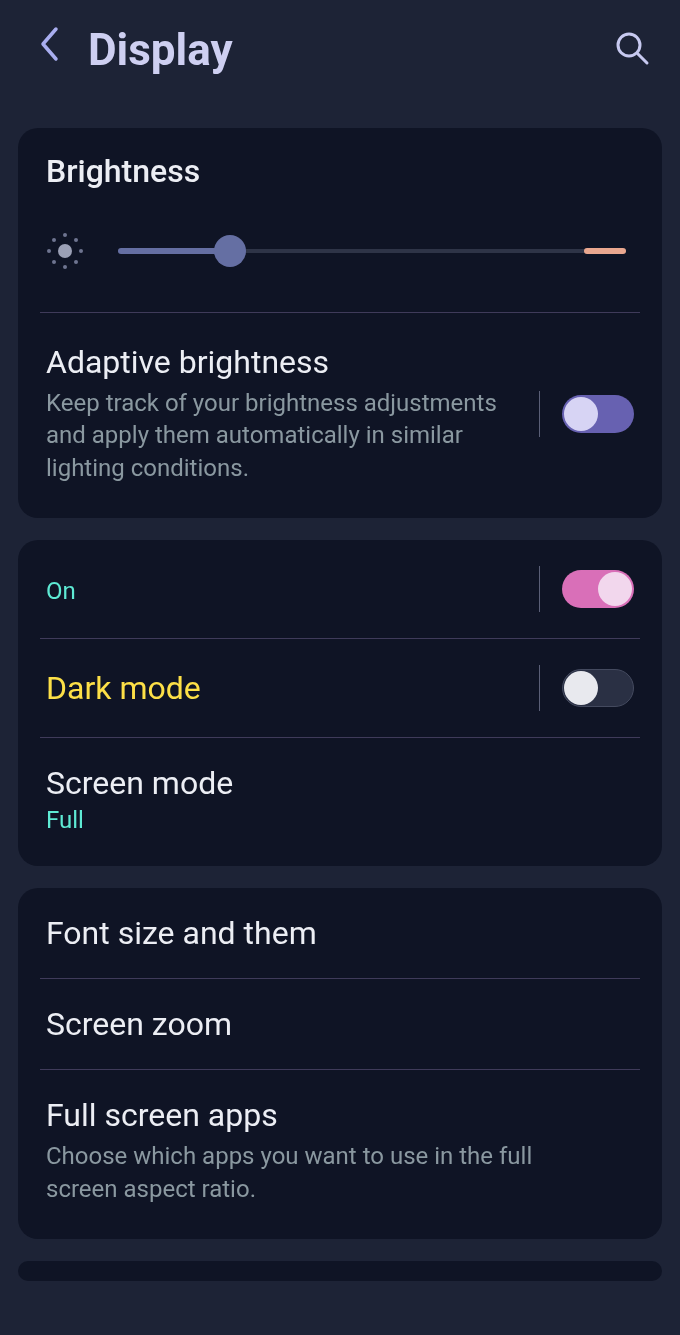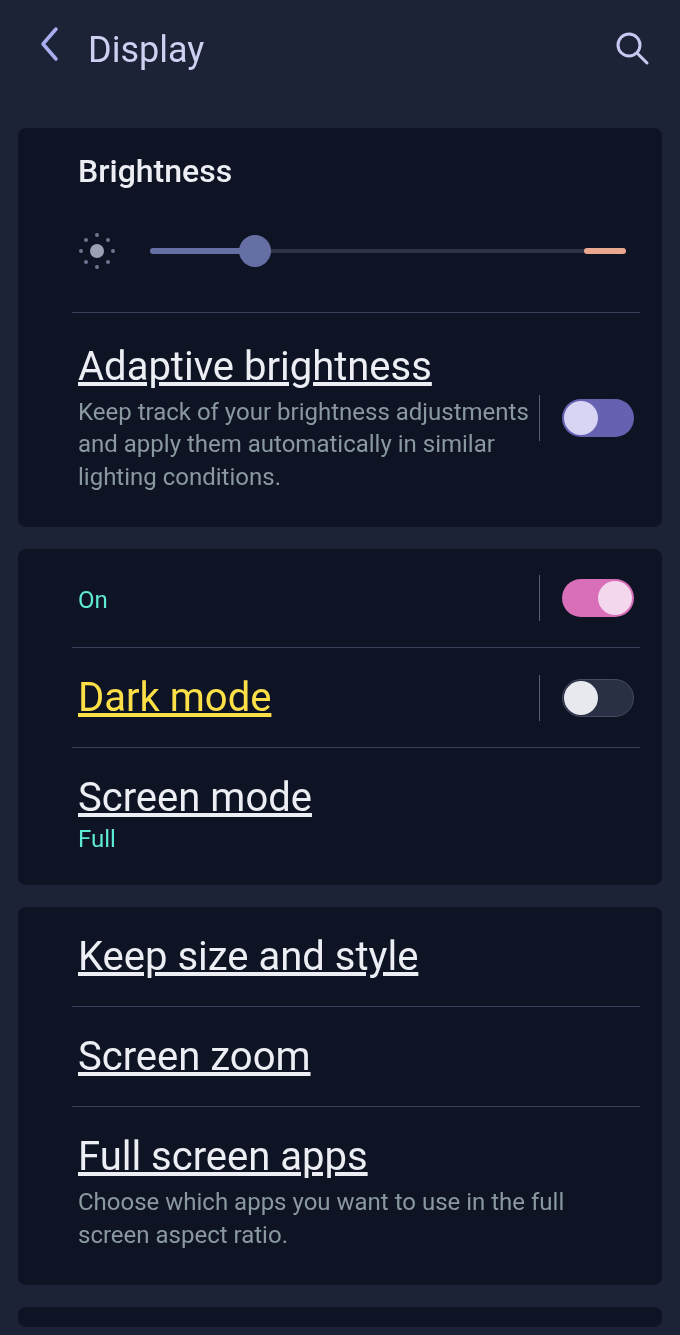--- a/index.html
+++ b/index.html
@@ -18,34 +18,33 @@
     padding: 0 30px 0 38px;
   }
   .back-chevron {
     color: #a9aef0;
     font-size: 40px;
     font-weight: 300;
     margin-right: 28px;
     margin-top: -4px;
   }
   .header-title {
-    font-size: 36px;
+    font-size: 44px;
     color: #cecff1;
-    font-weight: 400;
+    font-weight: 700;
     flex: 1;
   }
   .search-icon {
     color: #c7c9f0;
   }
   .card {
     margin: 10px 18px 22px 18px;
     background: #0f1425;
-    border-radius: 8px;
+    border-radius: 20px;
     overflow: hidden;
-    padding-left: 32px;
   }
   .section {
     padding: 24px 28px;
   }
   .section-title {
     font-size: 32px;
     font-weight: 500;
     color: #eceef4;
     margin-bottom: 6px;
   }
@@ -67,24 +66,23 @@
     background: #3f3b5a;
     margin: 0 22px;
   }
   .row {
     display: flex;
     align-items: center;
     padding: 26px 28px;
   }
   .row .text-col { flex: 1; }
   .row-title {
-    font-size: 40px;
+    font-size: 32px;
     font-weight: 400;
     color: #eceef4;
-    text-decoration: underline;
   }
   .row-title.disabled { color: #fde047; }
   .toggle-sep {
     width: 1px;
     height: 46px;
     background: #5a5f77;
     margin: 0 22px 0 10px;
   }
   
   .brightness-row {
@@ -245,21 +243,21 @@
     <div class="text-col">
       <div class="row-title">Screen mode</div>
       <div class="status">Full</div>
     </div>
   </div>
 </div>
 
 <div class="card">
   <div class="row">
     <div class="text-col">
-      <div class="row-title">Keep size and style</div>
+      <div class="row-title">Font size and them</div>
     </div>
   </div>
   <div class="divider"></div>
   <div class="row">
     <div class="text-col">
       <div class="row-title">Screen zoom</div>
     </div>
   </div>
   <div class="divider"></div>
   <div class="row" style="padding-bottom:34px;">

